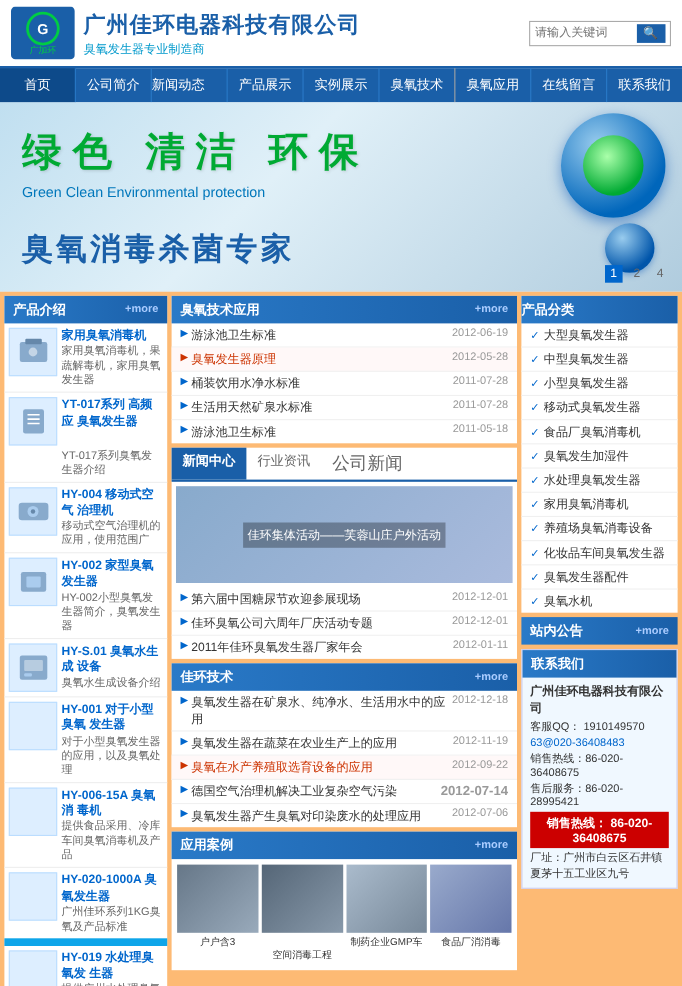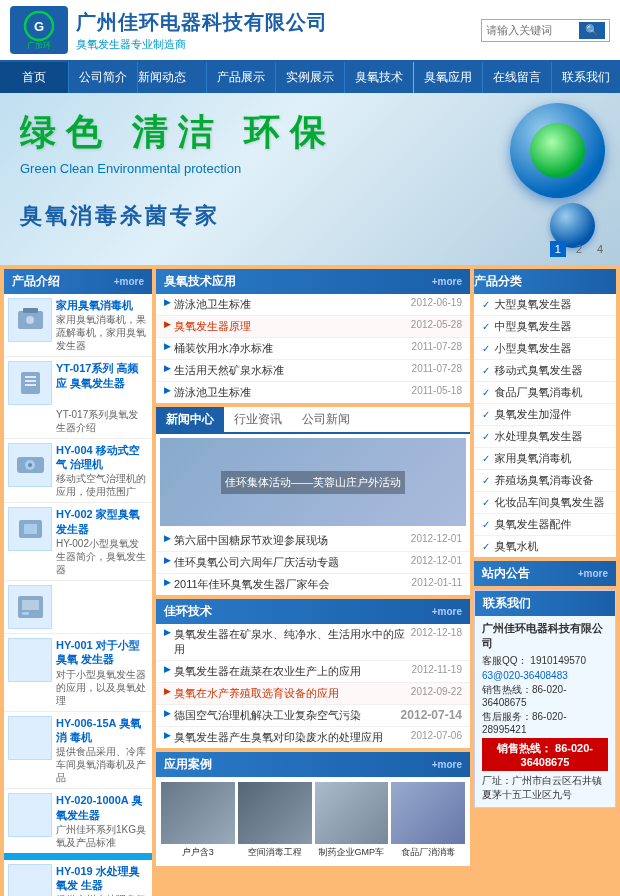--- a/index.html
+++ b/index.html
@@ -32,25 +32,25 @@
   <div style="flex:1; text-align:center; padding:7px 0; color:white; font-size:12px; cursor:pointer; border-right:1px solid #2a7ac8;">公司简介</div>
   <div style="flex:1; padding:7px 0; color:white; font-size:12px; cursor:pointer; border-right:1px solid #2a7ac8;">新闻动态</div>
   <div style="flex:1; text-align:center; padding:7px 0; color:white; font-size:12px; cursor:pointer; border-right:1px solid #2a7ac8;">产品展示</div>
   <div style="flex:1; text-align:center; padding:7px 0; color:white; font-size:12px; cursor:pointer; border-right:1px solid #2a7ac8;">实例展示</div>
   <div style="flex:1; text-align:center; padding:7px 0; color:white; font-size:12px; cursor:pointer; border-right:1px solid #a3a3a3;">臭氧技术</div>
   <div style="flex:1; text-align:center; padding:7px 0; color:white; font-size:12px; cursor:pointer; border-right:1px solid #2a7ac8;">臭氧应用</div>
   <div style="flex:1; text-align:center; padding:7px 0; color:white; font-size:12px; cursor:pointer; border-right:1px solid #2a7ac8;">在线留言</div>
   <div style="flex:1; text-align:center; padding:7px 0; color:white; font-size:12px; cursor:pointer;">联系我们</div>
 </div>
 
-<div style="background:linear-gradient(135deg,#c0dff0 0%,#e0f0f8 40%,#b0ccde 100%); height:172px; position:relative; overflow:hidden; display:flex; padding:15px 20px;">
+<div style="background:linear-gradient(135deg,#c0dff0 0%,#e0f0f8 40%,#b0ccde 100%); height:172px; position:relative; overflow:hidden; display:flex; align-items:center; padding:15px 20px;">
   <div style="flex:1;">
     <div style="font-size:36px; font-weight:bold; color:#00aa33; letter-spacing:10px; text-shadow:1px 1px 3px rgba(0,0,0,0.15);">绿色  清洁  环保</div>
     <div style="font-size:13px; color:#0077bb; margin-top:4px;">Green Clean Environmental protection</div>
-    <div style="font-size:22px; color:#1a5fa8; font-weight:bold; margin-top:25px; letter-spacing:3px;">臭氧消毒杀菌专家</div>
+    <div style="font-size:28px; color:#1a5fa8; font-weight:bold; margin-top:25px; letter-spacing:3px;">臭氧消毒杀菌专家</div>
   </div>
   <div style="position:absolute; right:15px; top:10px; display:flex; flex-direction:column; align-items:center;">
     <div style="width:95px; height:95px; border-radius:50%; background:radial-gradient(circle at 35% 30%, #99ccee, #0066bb 70%); box-shadow:0 4px 12px rgba(0,80,180,0.5); display:flex; align-items:center; justify-content:center; margin-bottom:5px;">
       <div style="width:55px; height:55px; border-radius:50%; background:radial-gradient(circle at 40% 35%, #aaffaa, #00aa33 70%);"></div>
     </div>
     <div style="width:45px; height:45px; border-radius:50%; background:radial-gradient(circle at 35% 30%, #99ccee, #0055aa 70%); box-shadow:0 2px 6px rgba(0,80,180,0.4); margin-left:30px;"></div>
   </div>
   <div style="position:absolute; bottom:8px; right:12px; font-size:11px; color:#666;">
     <span style="display:inline-block; width:16px; height:16px; text-align:center; line-height:16px; background:#0066cc; color:white; margin-left:2px; cursor:pointer;">1</span>
     <span style="display:inline-block; width:16px; height:16px; text-align:center; line-height:16px; color:#666; margin-left:2px; cursor:pointer;">2</span>
@@ -125,20 +125,24 @@
       </div>
 
       <div style="display:flex; padding:4px; border-bottom:1px solid #eee;">
         <div style="width:44px; height:44px; background:#ddeeff; border:1px solid #bbddff; flex-shrink:0; margin-right:4px; display:flex; align-items:center; justify-content:center;">
           <svg width="35" height="35" viewBox="0 0 35 35">
               <rect x="5" y="6" width="25" height="22" rx="2" fill="#88aacc"></rect>
               <rect x="9" y="10" width="17" height="10" rx="1" fill="#fff" opacity="0.4"></rect>
               <rect x="9" y="22" width="7" height="3" rx="1" fill="#aaccee"></rect>
             </svg>
         </div>
+        <div>
+          <div style="font-size:11px; color:#0066cc; font-weight:bold; line-height:1.3;">HY-S.01 臭氧水生成 设备</div>
+          <div style="font-size:10px; color:#666; line-height:1.3; margin-top:1px;">臭氧水生成设备介绍</div>
+        </div>
       </div>
 
       <div style="display:flex; padding:4px; border-bottom:1px solid #eee;">
         <div style="width:44px; height:44px; background:#ddeeff; border:1px solid #bbddff; flex-shrink:0; margin-right:4px;"></div>
         <div>
           <div style="font-size:11px; color:#0066cc; font-weight:bold; line-height:1.3;">HY-001 对于小型臭氧 发生器</div>
           <div style="font-size:10px; color:#666; line-height:1.3; margin-top:1px;">对于小型臭氧发生器的应用，以及臭氧处理</div>
         </div>
       </div>
 
@@ -200,21 +204,21 @@
         <span style="color:#0066cc; margin-right:3px; font-size:9px;">▶</span>
         <a style="color:#333; text-decoration:none; flex:1;">游泳池卫生标准</a>
         <span style="color:#999; font-size:10px; flex-shrink:0;">2011-05-18</span>
       </div>
     </div>
 
     <div style="background:white; margin-bottom:4px;">
       <div style="display:flex; border-bottom:2px solid #1a5fa8;">
         <div style="padding:4px 10px; background:#1a5fa8; color:white; font-size:12px; cursor:pointer; font-weight:bold;">新闻中心</div>
         <div style="padding:4px 10px; color:#666; font-size:12px; cursor:pointer;">行业资讯</div>
-        <div style="padding:4px 10px; color:#666; font-size:12px; cursor:pointer;">公司新闻</div>
+        <div style="padding:4px 10px; color:#666; font-size:16px; cursor:pointer;">公司新闻</div>
       </div>
       <div style="margin:4px; height:88px; background:linear-gradient(135deg,#88aacc,#aabbdd); display:flex; align-items:center; justify-content:center; color:white; font-size:11px; text-align:center;">
         <div>
           <div style="font-size:11px; padding:4px; background:rgba(0,0,0,0.3);">佳环集体活动——芙蓉山庄户外活动</div>
         </div>
       </div>
       <div style="display:flex; justify-content:space-between; padding:3px 8px; border-bottom:1px solid #f0f0f0; font-size:11px;">
         <span style="color:#0066cc; margin-right:3px; font-size:9px;">▶</span>
         <a style="color:#333; text-decoration:none; flex:1;">第六届中国糖尿节欢迎参展现场</a>
         <span style="color:#999; font-size:10px;">2012-12-01</span>
@@ -266,21 +270,21 @@
     <div style="background:white; margin-bottom:4px;">
       <div style="background:linear-gradient(to right,#2a7ac8,#1a5fa8); color:white; padding:4px 8px; font-size:12px; font-weight:bold; display:flex; justify-content:space-between; align-items:center;">
         <span>应用案例</span>
         <span style="font-size:10px; color:#aaccff; cursor:pointer;">+more</span>
       </div>
       <div style="display:flex; gap:3px; padding:5px;">
         <div style="flex:1; display:flex; flex-direction:column; align-items:center;">
           <div style="width:100%; height:62px; background:linear-gradient(135deg,#667788,#99aabb);"></div>
           <div style="font-size:9px; color:#333; padding:2px 0; text-align:center;">户户含3</div>
         </div>
-        <div style="flex:1; display:flex; flex-direction:column; align-items:center;">
+        <div style="flex:1; display:flex; flex-direction:column; align-items:center;gap:12px;">
           <div style="width:100%; height:62px; background:linear-gradient(135deg,#556677,#8899aa);"></div>
           <div style="font-size:9px; color:#333; padding:2px 0; text-align:center;">空间消毒工程</div>
         </div>
         <div style="flex:1; display:flex; flex-direction:column; align-items:center;">
           <div style="width:100%; height:62px; background:linear-gradient(135deg,#aabbcc,#778899);"></div>
           <div style="font-size:9px; color:#333; padding:2px 0; text-align:center;">制药企业GMP车</div>
         </div>
         <div style="flex:1; display:flex; flex-direction:column; align-items:center;">
           <div style="width:100%; height:62px; background:linear-gradient(135deg,#99aacc,#6677aa);"></div>
           <div style="font-size:9px; color:#333; padding:2px 0; text-align:center;">食品厂消消毒</div>

